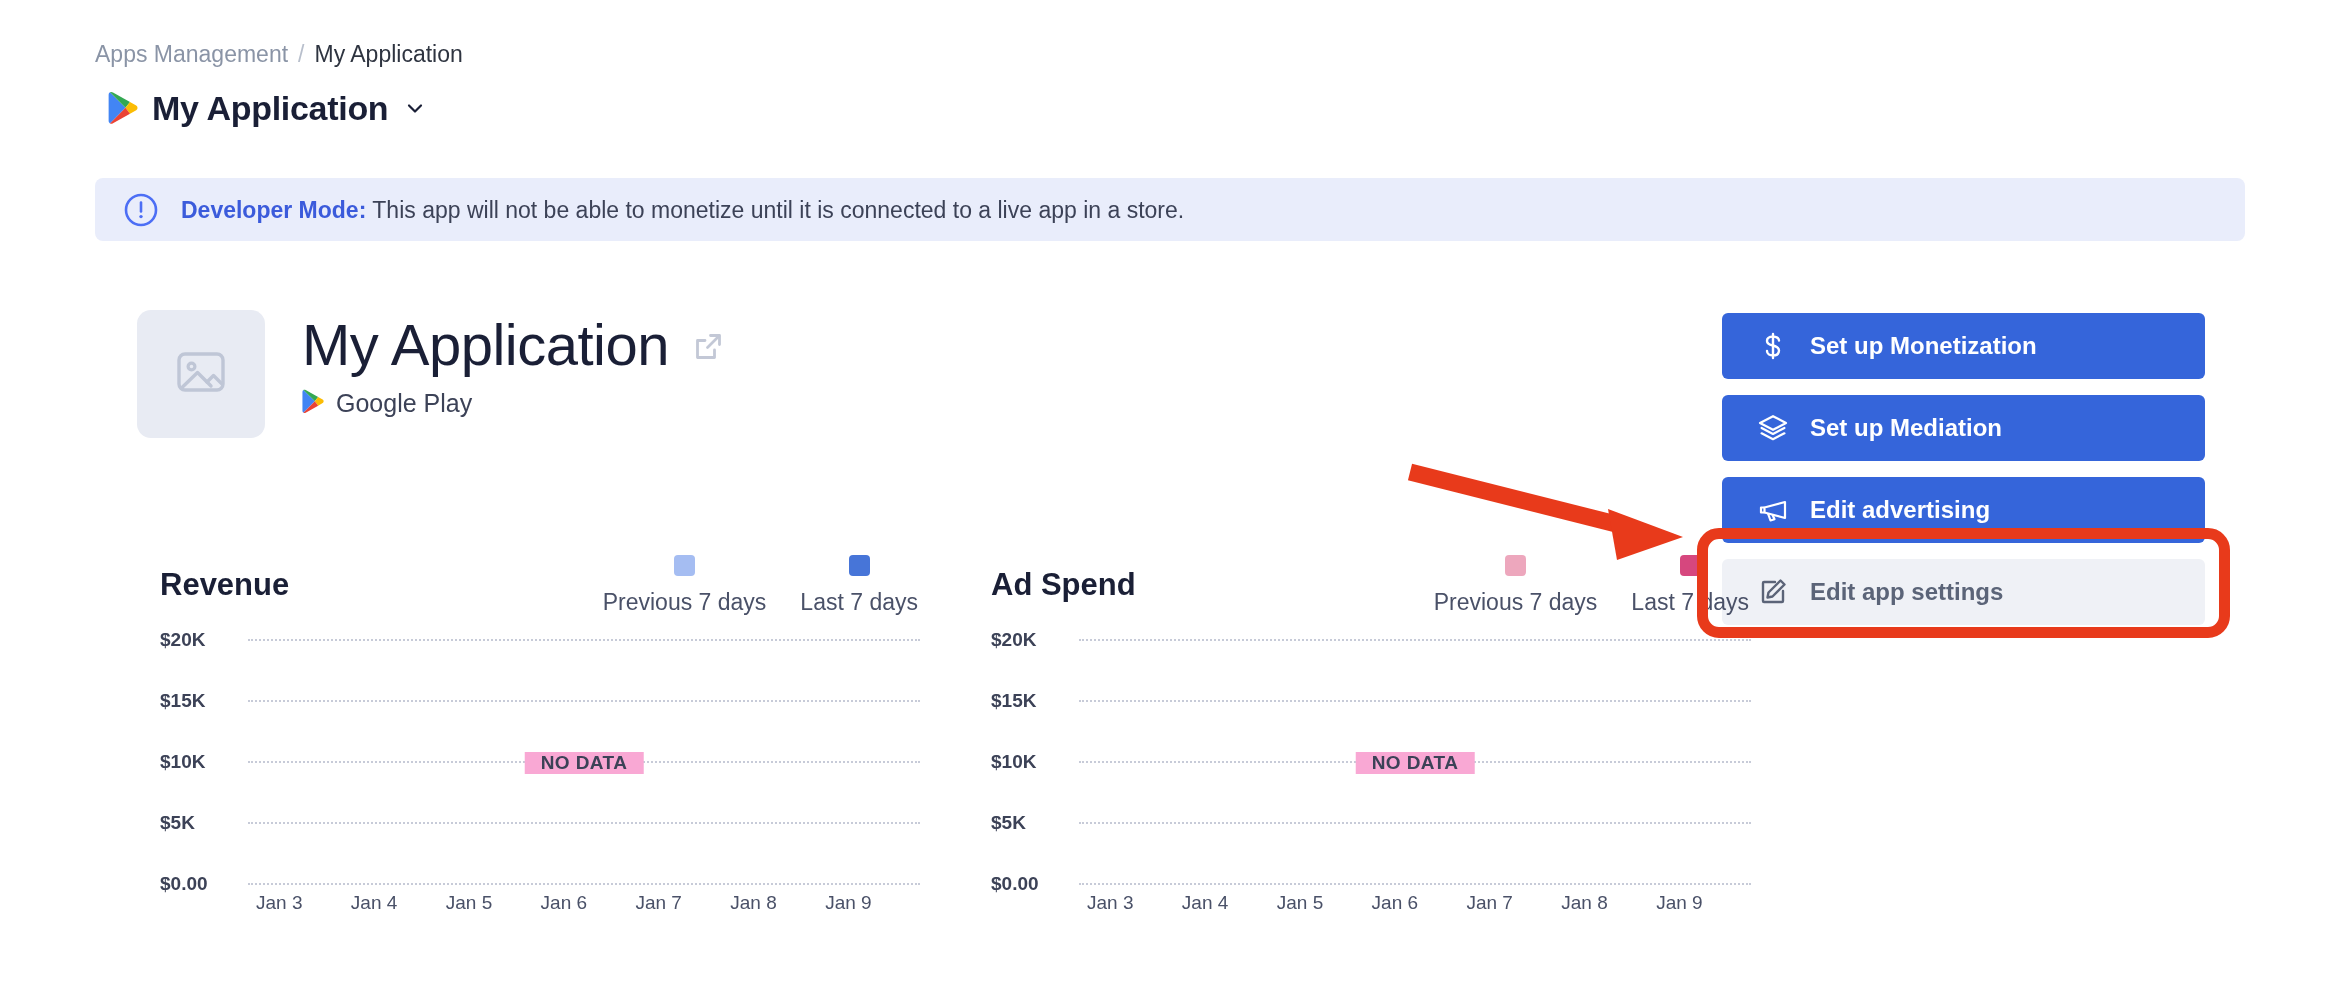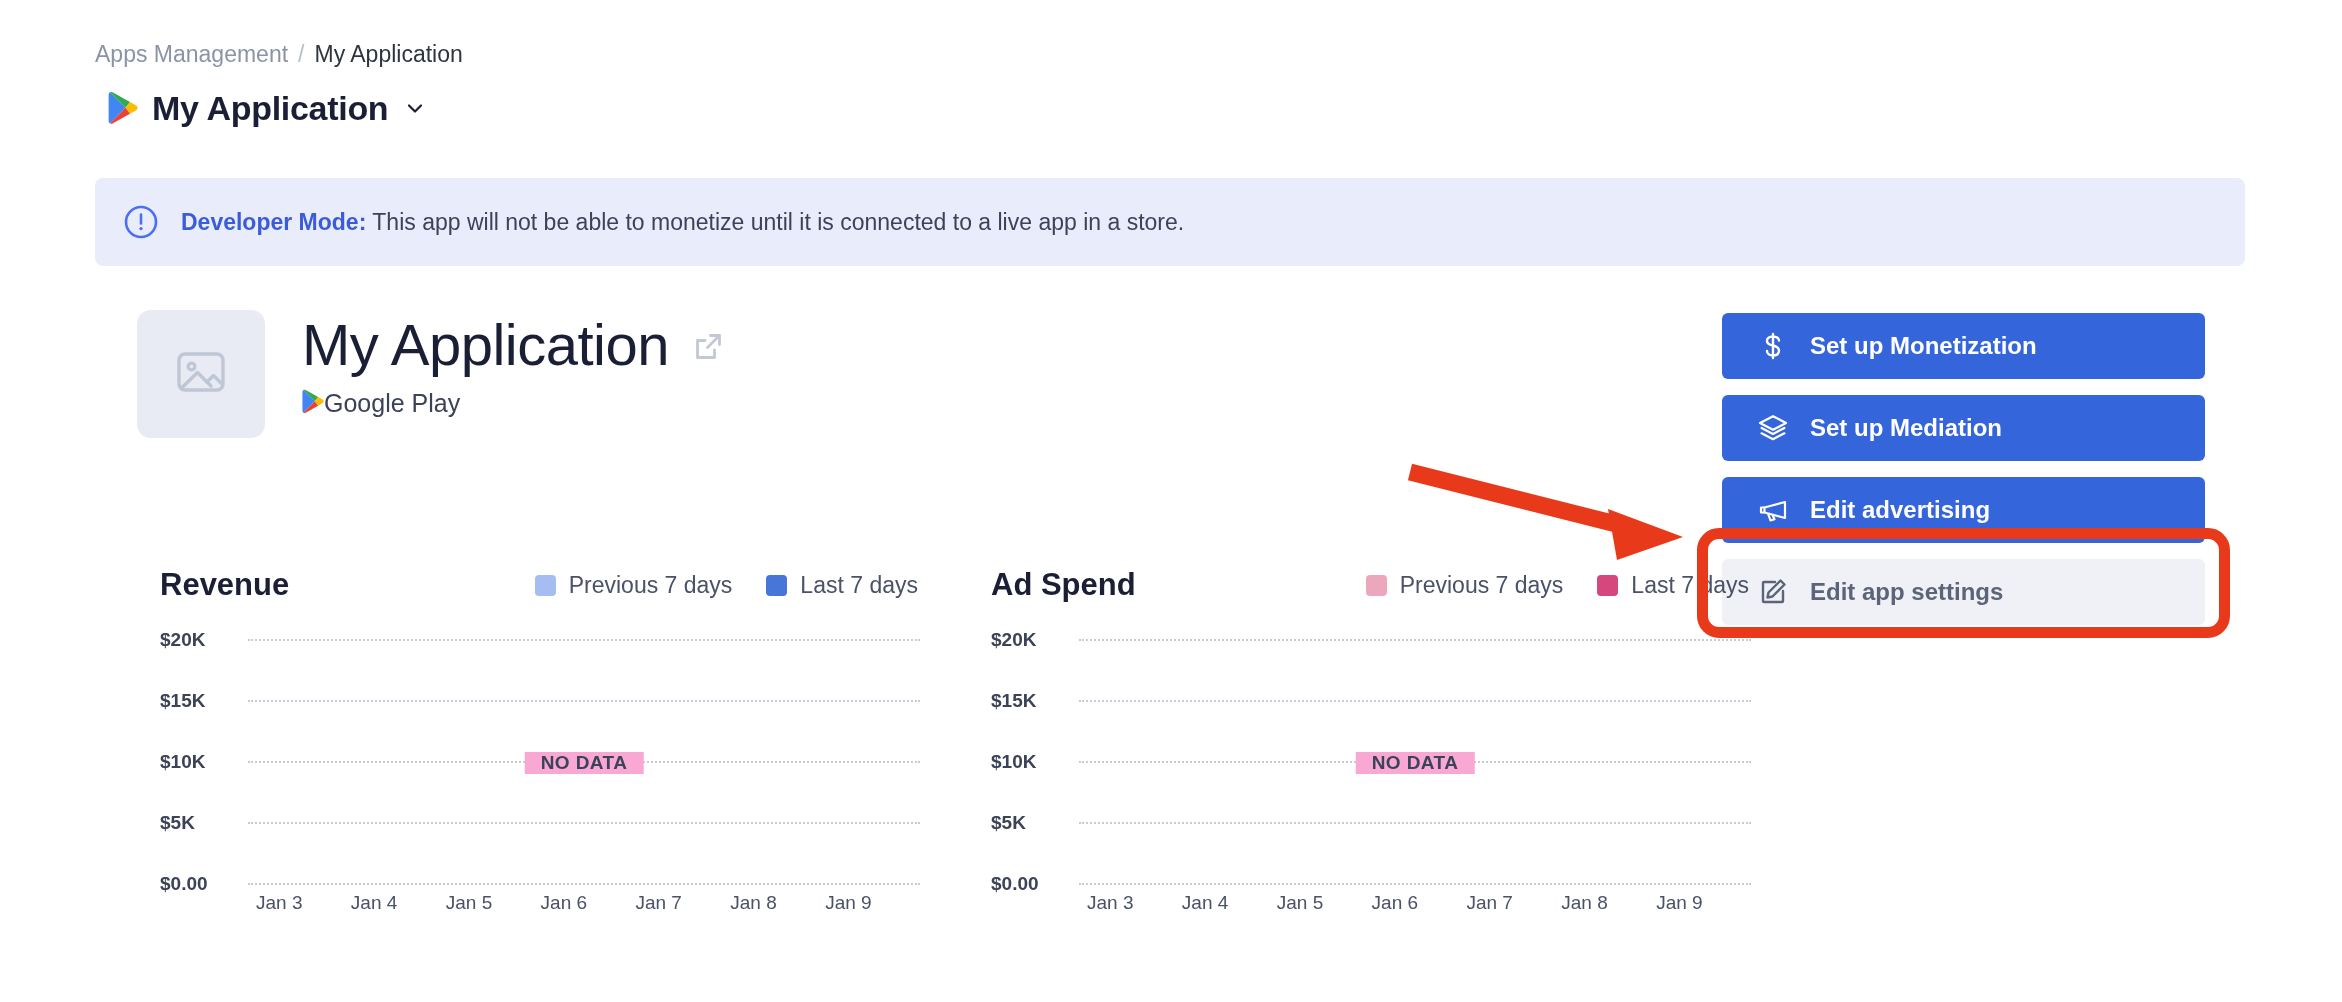--- a/index.html
+++ b/index.html
@@ -67,21 +67,21 @@
     display: block;
     cursor: pointer;
   }
 
   
   .banner {
     position: absolute;
     left: 95px;
     top: 178px;
     width: 2150px;
-    height: 88px;
+    height: 63px;
     background: #e9edfb;
     border-radius: 8px;
     display: flex;
     align-items: center;
     box-sizing: border-box;
     padding-left: 28px;
   }
   .banner-icon {
     flex: 0 0 auto;
     margin-right: 22px;
@@ -131,21 +131,21 @@
     white-space: nowrap;
   }
   .ext-link {
     display: block;
     margin-top: 4px;
     cursor: pointer;
   }
   .store-row {
     display: flex;
     align-items: center;
-    gap: 0;
+    gap: 12px;
     margin-top: 10px;
   }
   .store-name {
     font-size: 25px;
     color: #3c4257;
     line-height: 30px;
   }
 
   
   .actions {
@@ -210,20 +210,21 @@
     display: flex;
     align-items: center;
     gap: 34px;
     margin-left: auto;
     padding-right: 2px;
   }
   .legend-item {
     display: flex;
     align-items: center;
     gap: 13px;
+    flex-direction: column;
   }
   .legend-swatch {
     width: 21px;
     height: 21px;
     border-radius: 4px;
     flex: 0 0 auto;
   }
   .legend-label {
     font-size: 23px;
     color: #4a5168;

